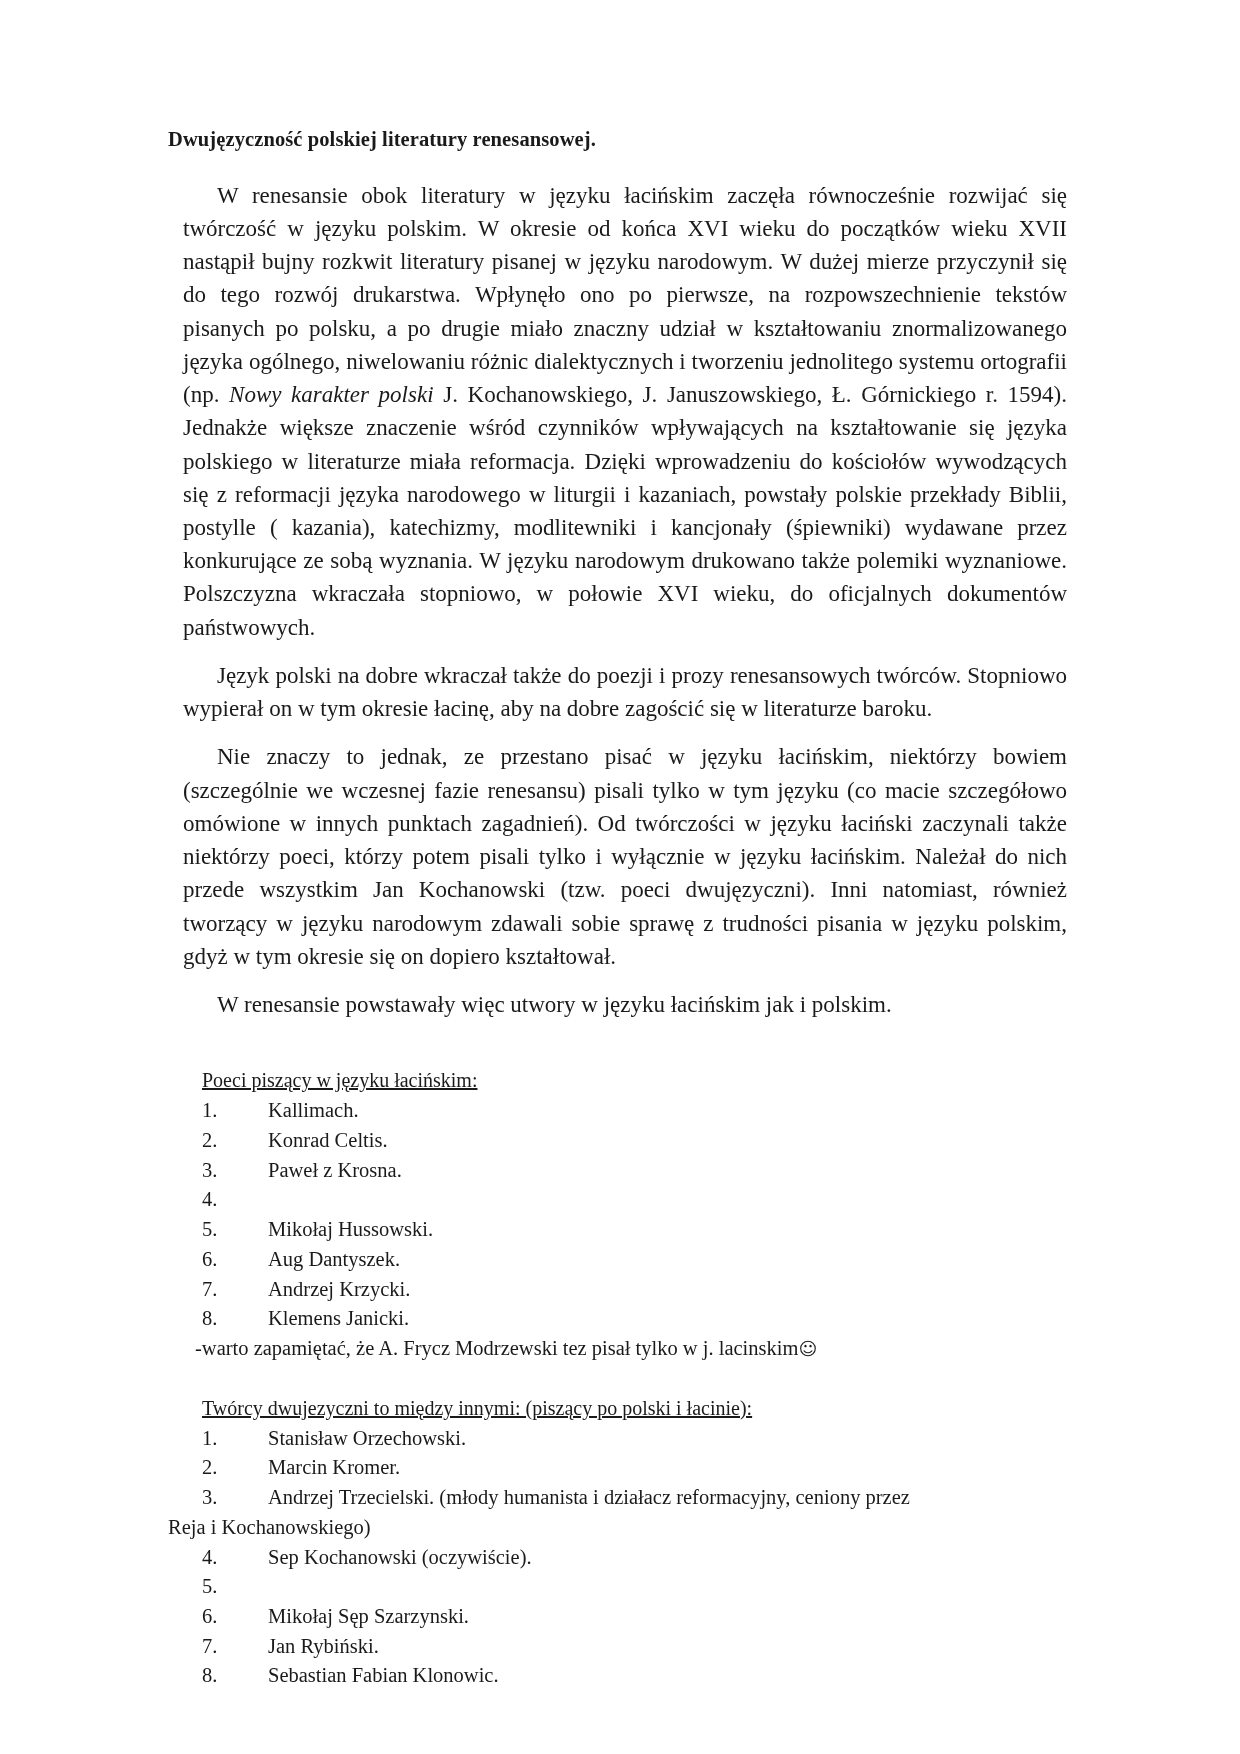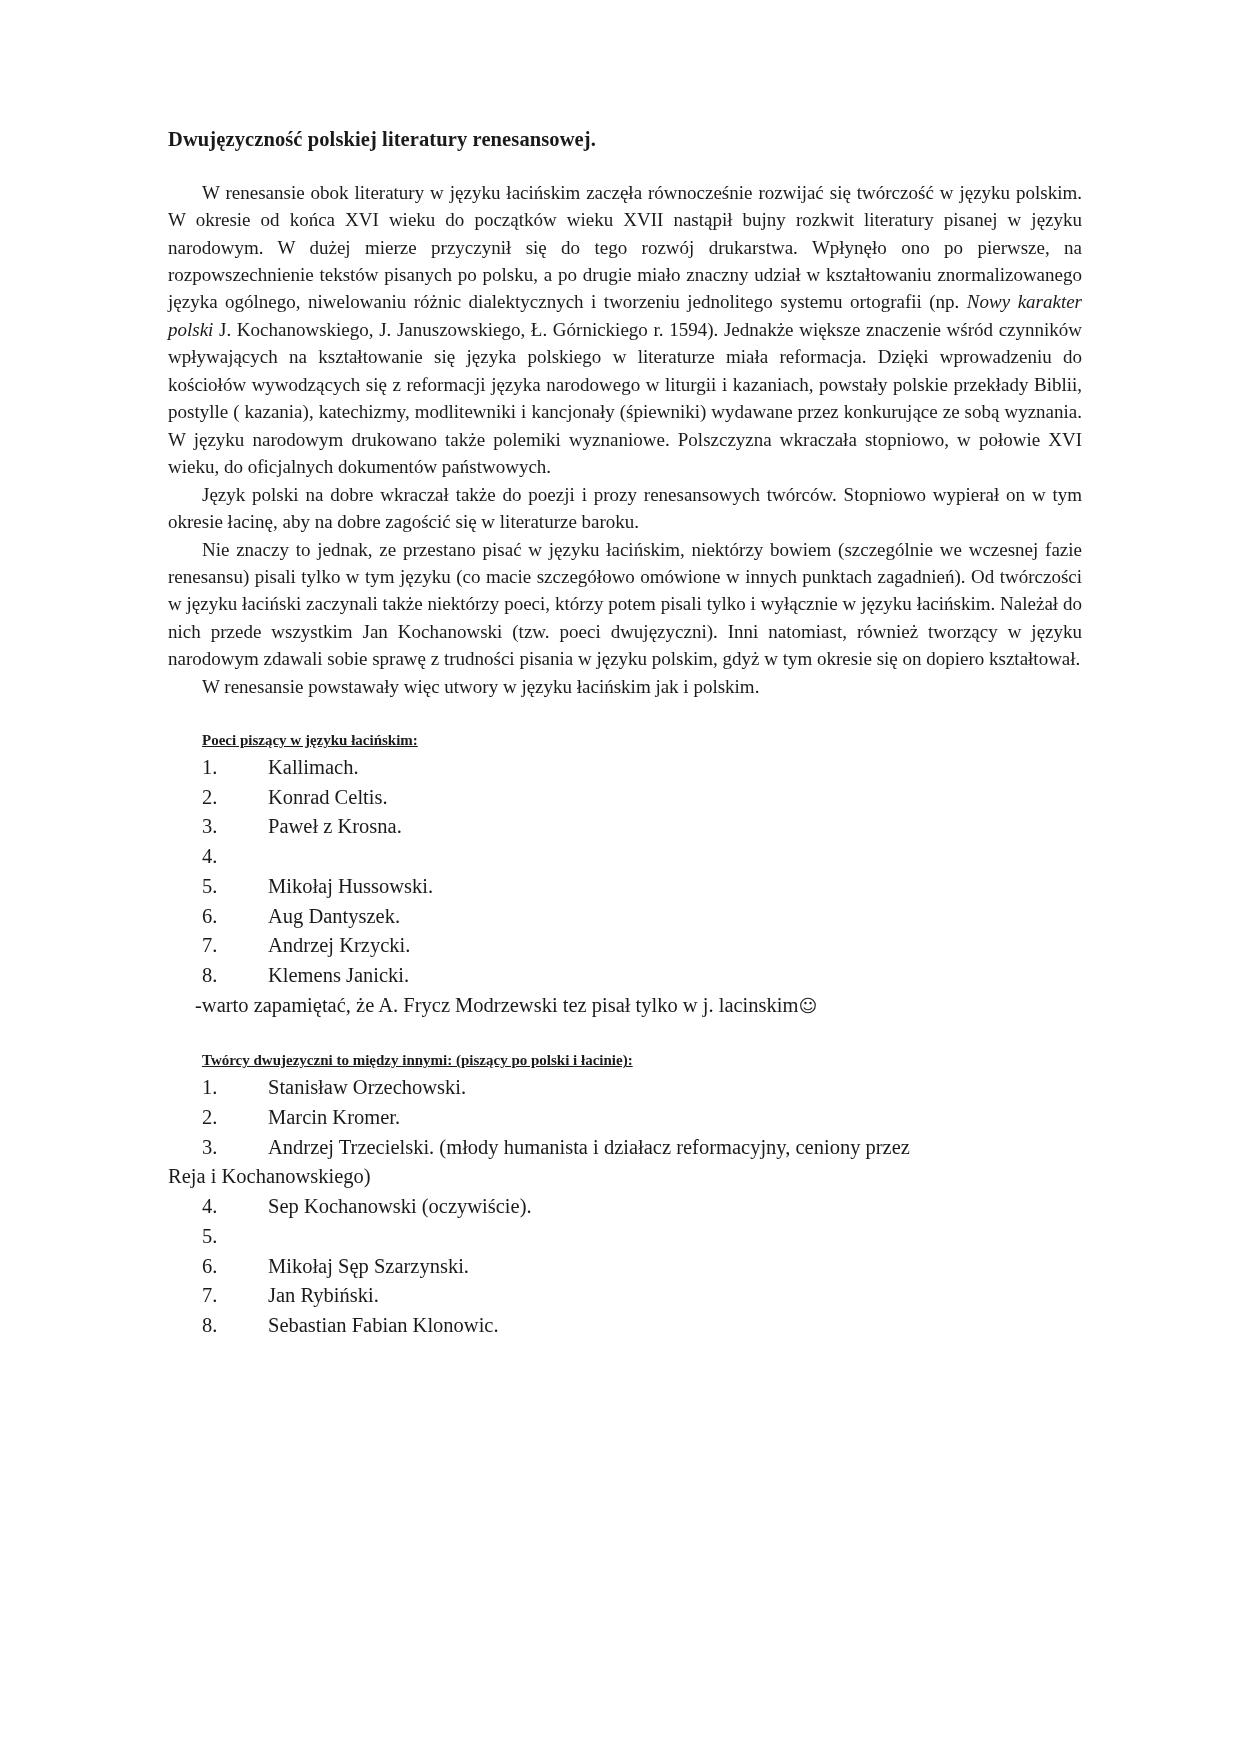--- a/index.html
+++ b/index.html
@@ -21,40 +21,39 @@
     padding: 126px 158px 60px 168px;
   }
   .doc-title {
     font-weight: bold;
     font-size: 20.5px;
     letter-spacing: 0.1px;
     margin: 0 0 26px 0;
     line-height: 1.3;
   }
   p.body-par {
-    margin: 0;
-    font-size: 19px;
+    margin: 15px;
+    font-size: 23px;
     line-height: 1.445;
     text-align: justify;
     text-indent: 34px;
     hyphens: none;
   }
   p.body-par + p.body-par {
     margin-top: 0;
   }
   .italic { font-style: italic; }
   .spacer-md { height: 30px; }
 
   .list-heading {
-    font-size: 15px;
+    font-size: 20px;
     line-height: 1.45;
     text-decoration: underline;
     margin: 0 0 1px 34px;
     display: inline-block;
-    font-weight: bold;
   }
   .list-wrap { margin: 0; }
   .num-row {
     display: flex;
     font-size: 20.5px;
     line-height: 1.45;
   }
   .num-row .num {
     width: 100px;
     box-sizing: border-box;

